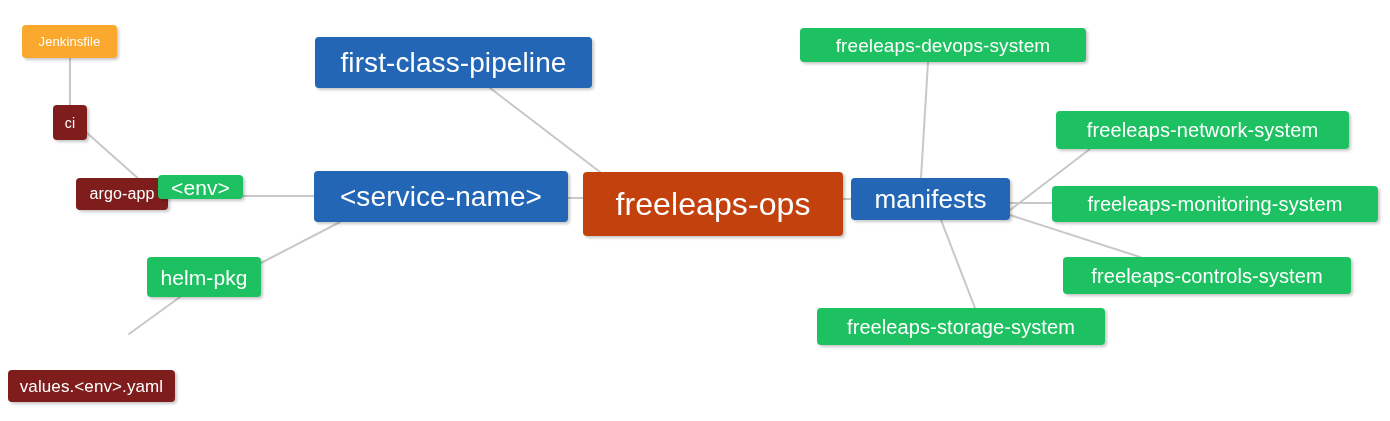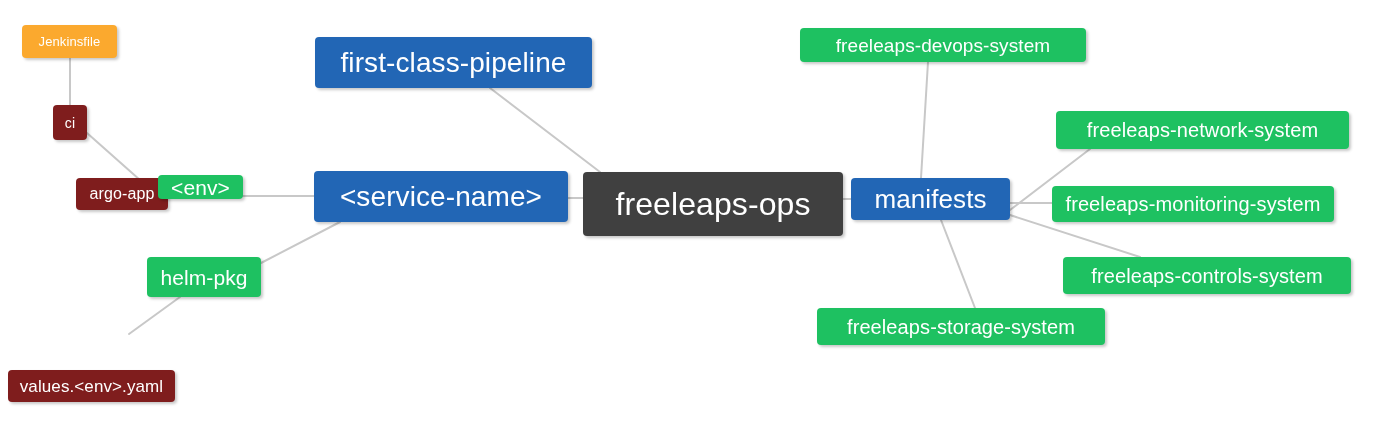--- a/index.html
+++ b/index.html
@@ -34,21 +34,21 @@
     justify-content: center;
     box-sizing: border-box;
     border-radius: 4px;
     color: #ffffff;
     white-space: nowrap;
     line-height: 1;
     letter-spacing: 0.1px;
     box-shadow: 2px 2px 3px rgba(0,0,0,0.22);
     z-index: 2;
   }
-  .n-root    { background: #404040; }
+  .n-root    { background: #c2410c; }
   .n-blue    { background: #2266b5; }
   .n-green   { background: #1ec161; }
   .n-orange  { background: #fba92e; }
   .n-red     { background: #7f1d1d; }
 </style>
 </head>
 <body>
 
 <div id="canvas">
   <svg id="edges" viewBox="0 0 1390 421" xmlns="http://www.w3.org/2000/svg">
@@ -72,16 +72,16 @@
     <div class="node n-red" style="left: 32px; top: 178px; width: 92px; height: 32px; font-size: 16px; margin-left: 44px;">argo-app</div>
     <div class="node n-green" style="left: 158px; top: 175px; width: 85px; height: 24px; font-size: 21px;">&lt;env&gt;</div>
     <div class="node n-green" style="left: 147px; top: 257px; width: 114px; height: 40px; font-size: 21px;">helm-pkg</div>
     <div class="node n-red" style="left: 8px; top: 334px; width: 167px; height: 32px; font-size: 17px; margin-top: 36px;">values.&lt;env&gt;.yaml</div>
     <div class="node n-blue" style="left: 315px; top: 37px; width: 277px; height: 51px; font-size: 28px;">first-class-pipeline</div>
     <div class="node n-blue" style="left: 314px; top: 171px; width: 254px; height: 51px; font-size: 28px;">&lt;service-name&gt;</div>
     <div class="node n-root" style="left: 583px; top: 172px; width: 260px; height: 64px; font-size: 32px;">freeleaps-ops</div>
     <div class="node n-blue" style="left: 851px; top: 178px; width: 159px; height: 42px; font-size: 26px;">manifests</div>
     <div class="node n-green" style="left: 1056px; top: 111px; width: 293px; height: 38px; font-size: 20px;">freeleaps-network-system</div>
     <div class="node n-green" style="left: 800px; top: 28px; width: 286px; height: 34px; font-size: 19px;">freeleaps-devops-system</div>
-    <div class="node n-green" style="left: 1052px; top: 186px; width: 282px; height: 36px; font-size: 20px; text-align: right;">freeleaps-monitoring-system</div>
+    <div class="node n-green" style="left: 1052px; top: 186px; width: 326px; height: 36px; font-size: 20px; text-align: right;">freeleaps-monitoring-system</div>
     <div class="node n-green" style="left: 1063px; top: 257px; width: 288px; height: 37px; font-size: 20px;">freeleaps-controls-system</div>
     <div class="node n-green" style="left: 817px; top: 308px; width: 288px; height: 37px; font-size: 20px;">freeleaps-storage-system</div>
   </div>
 
 </body></html>

